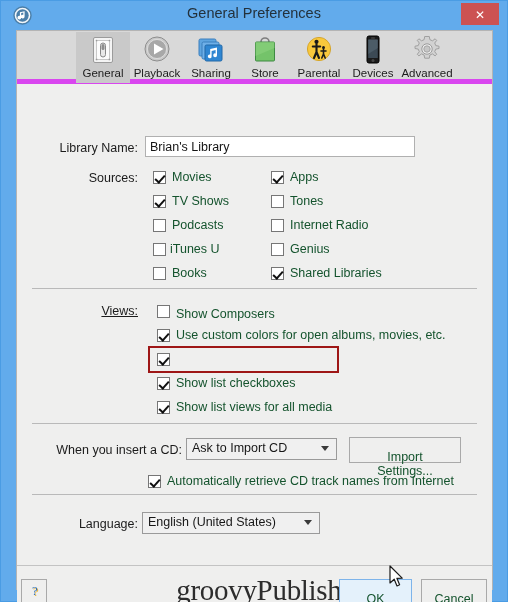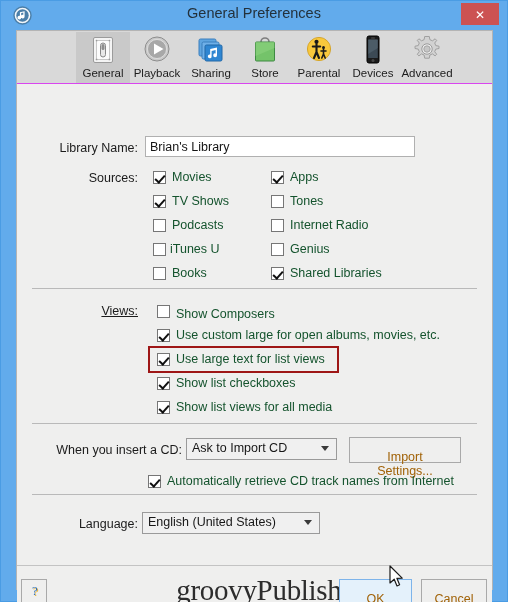--- a/index.html
+++ b/index.html
@@ -67,21 +67,21 @@
     background: #efefee;
     border: 1px solid #b4b4b4;
   }
 
   
   #toolbar {
     position: absolute;
     left: 0; top: 0;
     width: 475px; height: 53px;
     background: #d9d9d9;
-    border-bottom: 1px solid #d946ef;
+    border-bottom: 5px solid #d946ef;
   }
   .tb-item {
     position: absolute;
     top: 1px;
     width: 54px; height: 51px;
     text-align: center;
     cursor: pointer;
   }
   .tb-item.selected { background: #c9c9c9; }
   .tb-icon {
@@ -192,21 +192,21 @@
     border-right: 4.5px solid transparent;
     border-top: 5px solid #3a3a3a;
   }
 
   .btn {
     position: absolute;
     background: #efefee;
     border: 1px solid #a9a9a9;
     font-family: "Liberation Sans", sans-serif;
     font-size: 12.5px;
-    color: #a16207;
+    color: #14532d;
     text-align: center;
     cursor: pointer;
     padding: 12px;
   }
   .btn.hover {
     background: #e4f1fb;
     border: 1px solid #7eb4ea;
   }
 
   
@@ -408,24 +408,23 @@
       <span class="cb-label" style="left:273px; top:181px;">Shared Libraries</span>
 
       <div class="divider" style="left:15px; top:203px; width:445px;"></div>
 
       <div class="row lbl lbl-right" style="left:15px; top:219px; width:106px;text-decoration:underline;">Views:</div>
 
       <span class="cb" style="left:140px; top:220px;"></span>
       <span class="cb-label" style="left:159px; top:222px;">Show Composers</span>
 
       <span class="cb checked" style="left:140px; top:244px;"></span>
-      <span class="cb-label" style="left:159px; top:243px;">Use custom large for open albums, movies, etc.</span>
+      <span class="cb-label" style="left:159px; top:243px;">Use custom colors for open albums, movies, etc.</span>
 
       <span class="cb checked" style="left:140px; top:268px;"></span>
-      <span class="cb-label" style="left:159px; top:267px;">Use large text for list views</span>
       <div id="highlight-box" style="left:131px; top:261px; width:191px; height:27px;"></div>
 
       <span class="cb checked" style="left:140px; top:292px;"></span>
       <span class="cb-label" style="left:159px; top:291px;">Show list checkboxes</span>
 
       <span class="cb checked" style="left:140px; top:316px;"></span>
       <span class="cb-label" style="left:159px; top:315px;">Show list views for all media</span>
 
       <div class="divider" style="left:15px; top:338px; width:445px;"></div>
 

